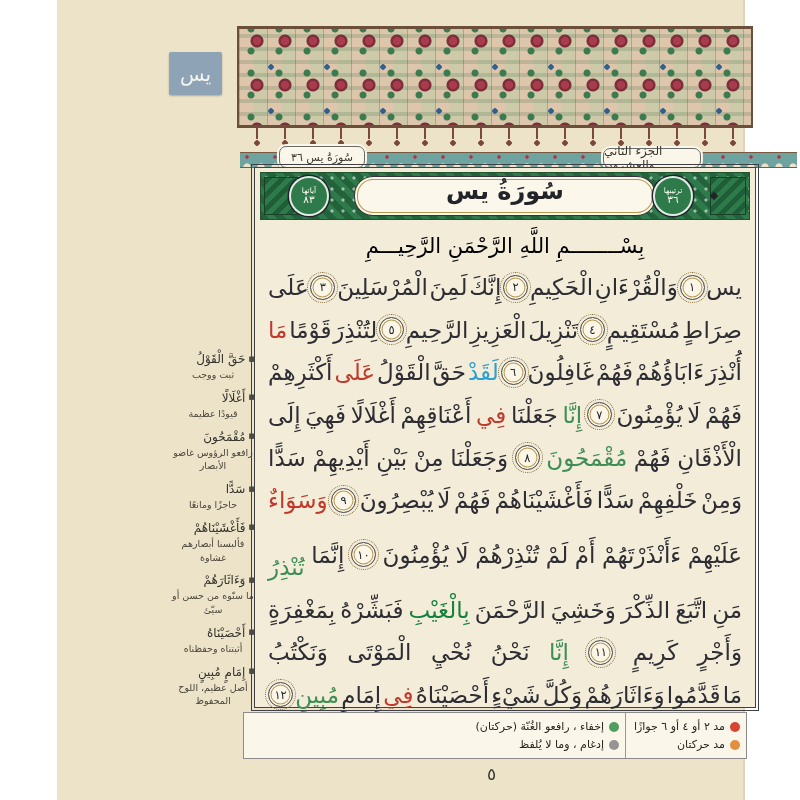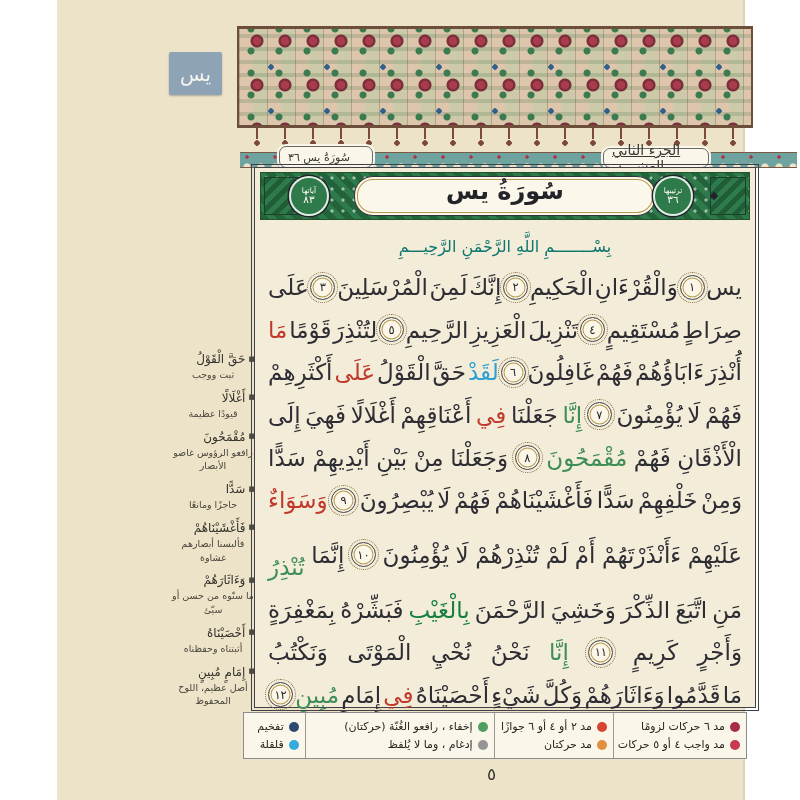--- a/index.html
+++ b/index.html
@@ -52,25 +52,24 @@
     position:absolute;left:183px;top:152px;width:557px;height:14px;
     background-color:#6fa3a0;
     border-top:1px solid #7a5a42;border-bottom:1px solid #7a5a42;
     background-image:
       radial-gradient(circle 4px at 7px 14px, #ece3c9 0 3.2px, rgba(0,0,0,0) 4px),
       radial-gradient(circle 2px at 7px 4px, #a93c4c 0 1.5px, rgba(0,0,0,0) 2px);
     background-size:14px 14px,28px 14px;
   }
   .cartouche{
     position:absolute;background:#faf6e9;border:1px solid #6a6a66;border-radius:7px;
-    display:flex;align-items:center;justify-content:flex-start;color:#3a3832;
+    display:flex;align-items:center;justify-content:center;color:#3a3832;
     box-shadow:0 0 0 2px #faf6e9;
-    padding-left:8px;
-  }
-  .juz-cartouche{left:546px;top:148px;width:96px;height:18px;font-size:14px;text-decoration:underline;}
+  }
+  .juz-cartouche{left:546px;top:148px;width:96px;height:18px;font-size:12px;}
   .surahref-cartouche{left:222px;top:146px;width:84px;height:20px;font-size:11px;}
   
   .main-frame{
     position:absolute;left:197px;top:167px;width:502px;height:541px;
     border:1.5px solid #3f3f45;outline:1px solid #3f3f45;outline-offset:2px;
     background:#f2ecd9;box-sizing:border-box;padding:4px 5px 0 5px;
   }
   
   .title-band{
     position:relative;height:46px;background:#2f7a4b;
@@ -105,21 +104,21 @@
   .medallion .m-label{font-size:7.5px;}
   .medallion .m-value{font-size:10.5px;}
   .medallion.left{left:28px;} .medallion.right{right:56px;margin-left:36px;}
   .diamond{
     position:absolute;top:20px;width:6px;height:6px;background:#23232a;transform:rotate(45deg);z-index:3;
   }
   .diamond.left{left:32px;} .diamond.right{right:32px;}
   
   .bismillah{
     height:52px;display:flex;align-items:center;justify-content:center;
-    font-size:16px;color:#0f766e;direction:rtl;
+    font-size:21px;color:#000000;direction:rtl;
   }
   
   .quran-lines{
     height:434px;display:flex;flex-direction:column;justify-content:space-between;
     padding:2px 8px 6px 8px;
   }
   .quran-line{
     display:flex;justify-content:space-between;align-items:center;direction:rtl;
     font-size:23px;color:#2e2d33;white-space:nowrap;
   }
@@ -378,59 +377,39 @@
       <div class="margin-note">
         <div class="note-term">
           <span class="note-bullet">■</span>
           <span>إِمَامٍ مُبِينٍ</span>
         </div>
         <div class="note-meaning">أصل عظيم، اللوح المحفوظ</div>
       </div>
     </div>
 
   <div class="legend-box">
-      <div class="legend-group lg-1">
-        <div class="legend-entry">
-          <span class="legend-dot" style="background: rgb(169, 44, 69);"></span>
-          <span class="legend-label">مد ٦ حركات لزومًا</span>
-        </div>
-        <div class="legend-entry">
-          <span class="legend-dot" style="background: rgb(199, 58, 82);"></span>
-          <span class="legend-label">مد واجب ٤ أو ٥ حركات</span>
-        </div>
-      </div>
       <div class="legend-group lg-2">
         <div class="legend-entry">
           <span class="legend-dot" style="background: rgb(214, 69, 47);"></span>
           <span class="legend-label">مد ٢ أو ٤ أو ٦ جوازًا</span>
         </div>
         <div class="legend-entry">
           <span class="legend-dot" style="background: rgb(226, 144, 63);"></span>
           <span class="legend-label">مد حركتان</span>
         </div>
       </div>
       <div class="legend-group lg-3">
         <div class="legend-entry">
           <span class="legend-dot" style="background: rgb(79, 158, 95);"></span>
           <span class="legend-label">إخفاء ، رافعو الغُنّة (حركتان)</span>
         </div>
         <div class="legend-entry">
           <span class="legend-dot" style="background: rgb(148, 148, 148);"></span>
           <span class="legend-label">إدغام ، وما لا يُلفظ</span>
         </div>
       </div>
-      <div class="legend-group lg-4">
-        <div class="legend-entry">
-          <span class="legend-dot" style="background: rgb(44, 74, 112);"></span>
-          <span class="legend-label">تفخيم</span>
-        </div>
-        <div class="legend-entry">
-          <span class="legend-dot" style="background: rgb(53, 170, 222);"></span>
-          <span class="legend-label">قلقلة</span>
-        </div>
-      </div>
     </div>
 
   <div class="page-number">٥</div>
 
   <div class="side-tab">يس</div>
 
 </div>
 
 </body></html>

